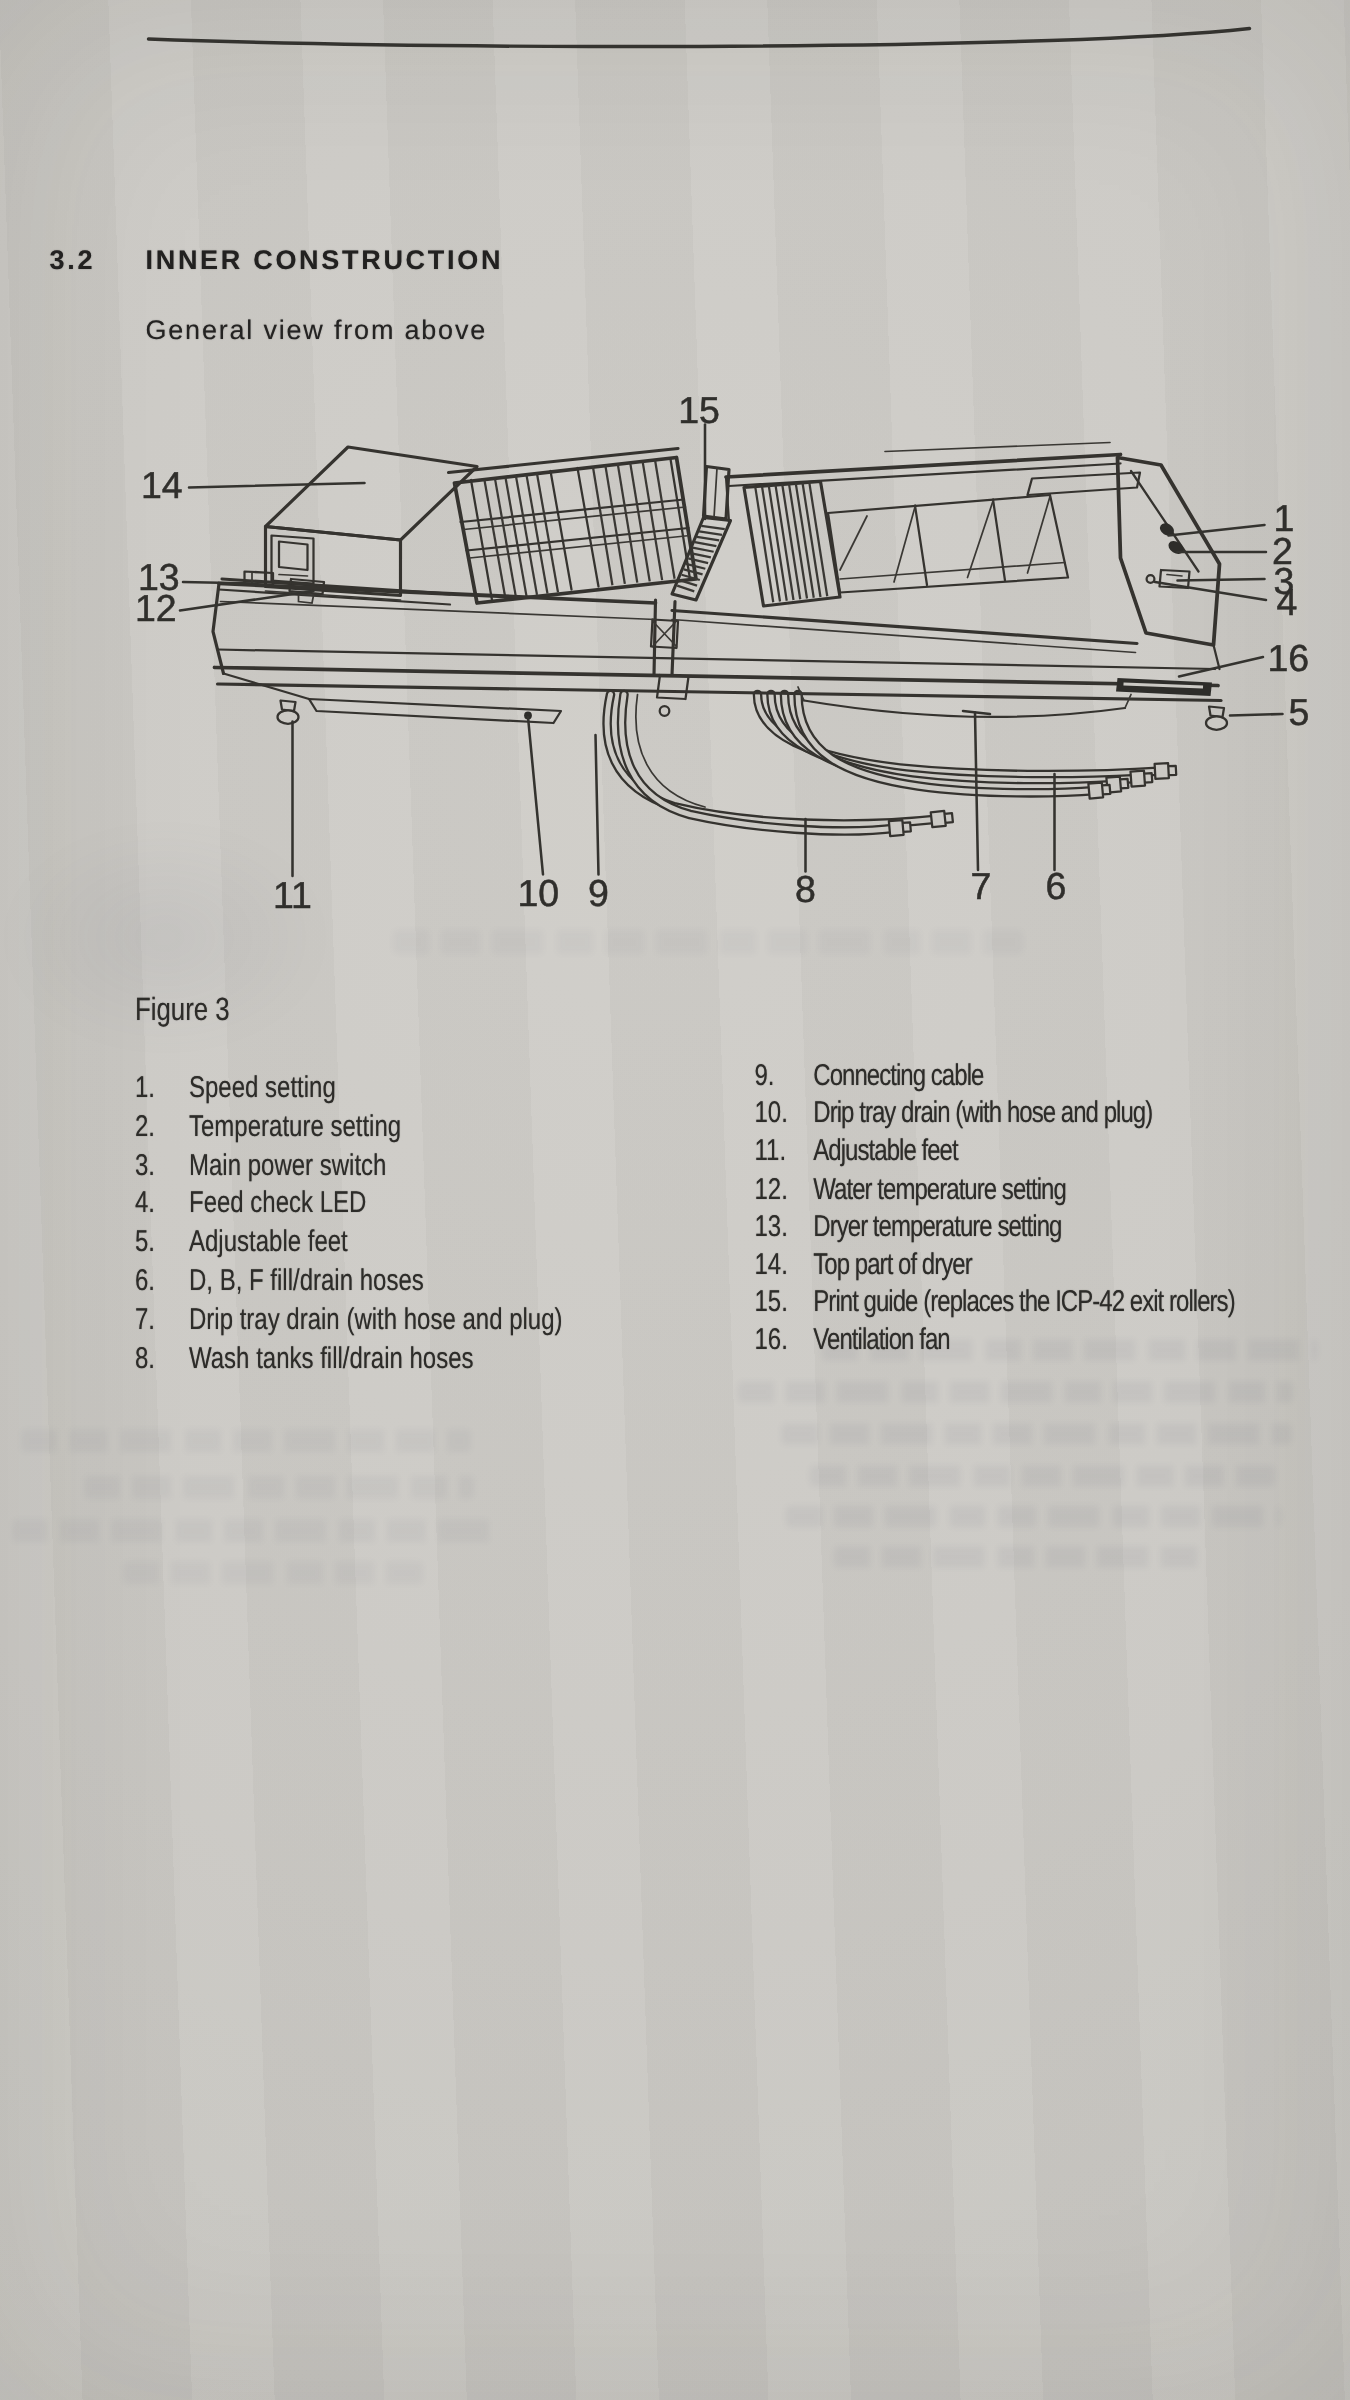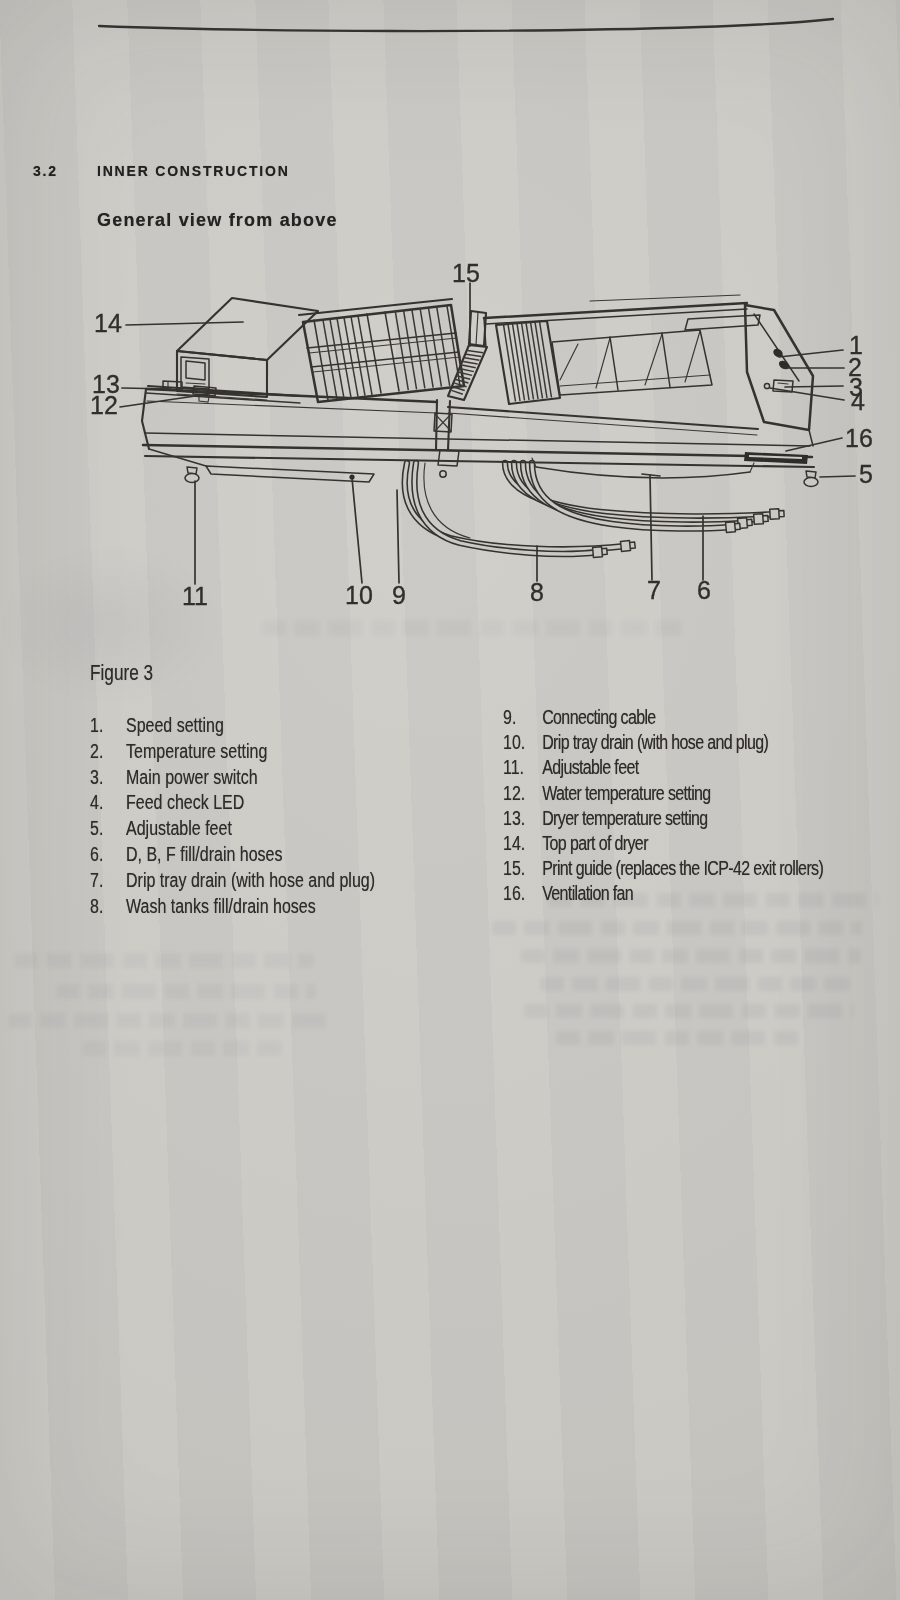--- a/index.html
+++ b/index.html
@@ -6,22 +6,22 @@
   #page{
     position:relative;width:900px;height:1600px;overflow:hidden;
     font-family:"Liberation Sans",sans-serif;
     background:
       repeating-linear-gradient(88deg, rgba(255,255,255,.028) 0 55px, rgba(25,25,35,.022) 55px 128px),
       radial-gradient(135% 95% at 48% 32%, #d0cec9 0%, #cbc9c4 52%, #c4c2bd 100%);
     box-shadow:inset 0 0 140px rgba(40,38,34,.10);
   }
   .abs{position:absolute;}
   .ink{color:#2d2c29;text-shadow:0 0 .8px rgba(45,44,41,.55);}
-  .hdr{font-weight:bold;font-size:14px;letter-spacing:1.8px;color:#222120;}
-  .sub{font-weight:bold;font-size:18px;letter-spacing:1.2px;color:#242322;}
+  .hdr{font-weight:bold;font-size:18px;letter-spacing:1.8px;color:#222120;}
+  .sub{font-weight:normal;font-size:18px;letter-spacing:1.2px;color:#242322;}
   .cap{font-size:21.5px;transform:scaleX(.8);transform-origin:0 0;}
   
   .col{position:absolute;transform:scaleX(.8);transform-origin:0 0;}
   .lrow{display:flex;white-space:nowrap;font-size:20px;}
   .col-l .lrow{height:25.8px;line-height:25.8px;}
   .col-r .lrow{height:25.2px;line-height:25.2px;}
   .lnum{display:inline-block;}
   .col-l .lnum{width:45px;}
   .col-r .lnum{width:49px;}
   .col-r .ltxt{letter-spacing:-0.8px;}

